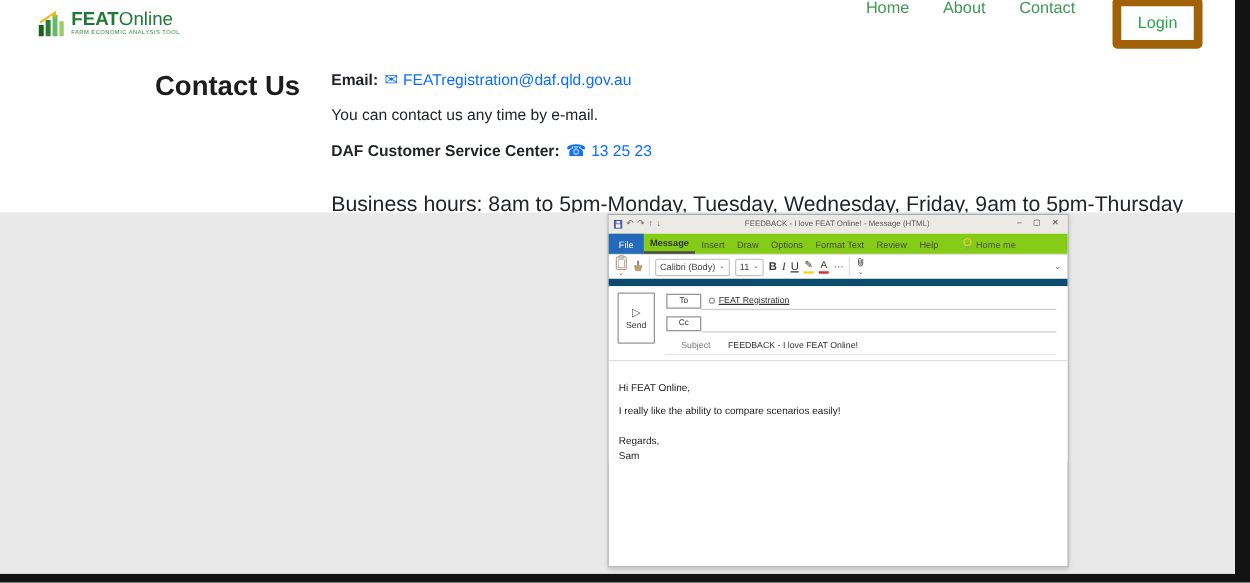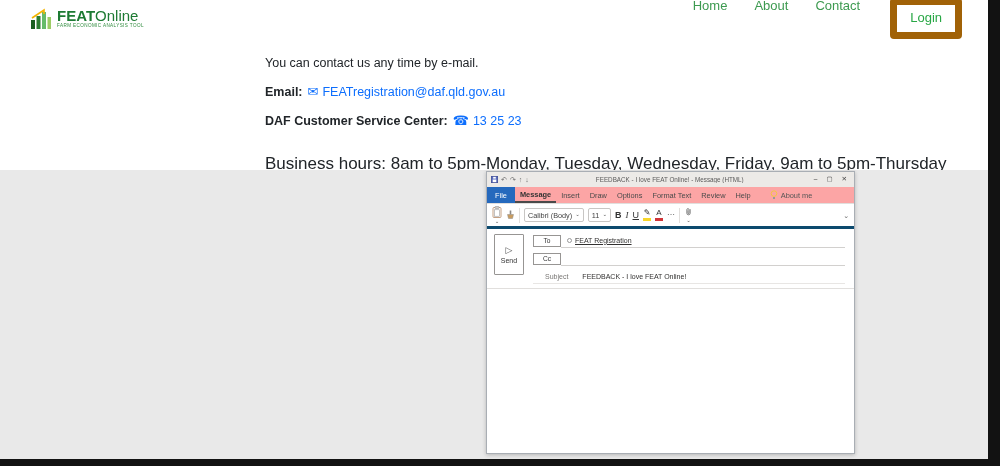--- a/index.html
+++ b/index.html
@@ -33,27 +33,27 @@
   
   .gray { position:absolute; left:0; top:170px; width:100%; height:289px; background:#e9e9e9; }
 
   
   .ol { position:absolute; left:486px; top:1px; width:369px; height:283px; background:#fff; border:1px solid #a9aeb4; box-shadow:0 1px 4px rgba(0,0,0,.22); color:#323130; }
   .ol-titlebar { height:15px; background:#eceae7; display:flex; align-items:center; padding:0 4px; gap:3px; font-size:7px; color:#6a6a6a; }
   .qat-glyph { font-size:7px; line-height:1; color:#6a6a6a; }
   .ol-title { flex:1; text-align:center; font-size:6.3px; color:#5a5a5a; white-space:nowrap; overflow:hidden; }
   .win-btn { font-size:6.5px; padding:0 3px; color:#444; line-height:1; }
 
-  .ol-tabs { height:17px; display:flex; align-items:stretch; border-bottom:1px solid #e1dfdd; background:#fca5a5; }
+  .ol-tabs { height:17px; display:flex; align-items:stretch; border-bottom:1px solid #e1dfdd; background:#84cc16; }
   .ol-tab { font-size:7.4px; color:#4a4a4a; padding:0 5px; display:flex; align-items:center; }
   .ol-tab.file { background:#2569bd; color:#fff; padding:0 8px; }
   .ol-tab.active { font-weight:bold; color:#333; border-bottom:2px solid #4a4a4a; }
   .tellme { margin-left:14px; display:flex; align-items:center; gap:3px; color:#555; font-size:7.4px; }
 
-  .ol-toolbar { height:25px; display:flex; align-items:center; padding:0 5px; gap:4px; border-bottom:3px solid #0c4a6e; }
+  .ol-toolbar { height:25px; display:flex; align-items:center; padding:0 5px; gap:4px; border-bottom:6px solid #0c4a6e; }
   .tb-sep { width:1px; height:15px; background:#e1dfdd; }
   .dd { border:1px solid #c8c6c4; border-radius:2px; height:14px; display:flex; align-items:center; padding:0 3px; gap:3px; font-size:7.3px; color:#444; background:#fff; }
   .chev { font-size:5.5px; color:#666; line-height:1; }
   .tb-glyph { font-size:9px; color:#333; line-height:1; }
   .tb-b { font-weight:bold; }
   .tb-i { font-style:italic; font-family:"Liberation Serif", serif; }
   .tb-u { text-decoration:underline; }
   .stack { display:inline-flex; flex-direction:column; align-items:center; line-height:1; gap:1px; }
   .bar { display:block; width:8px; height:2.5px; }
   .bar.yellow { background:#f7d62a; }
@@ -99,25 +99,26 @@
       </div>
     </div>
     <div class="nav-right">
       <a class="nav-link">Home</a>
       <a class="nav-link">About</a>
       <a class="nav-link">Contact</a>
       <button class="btn btn-login">Login</button>
     </div>
   </nav>
 
+  <h1 class="contact-title">Contact Us</h1>
   <div class="contact-details">
-    <div class="row">You can contact us any time by e-mail.</div>
     <div class="row">
       <span class="lbl">Email:</span><span class="cicon">✉</span><a class="blue-link">FEATregistration@daf.qld.gov.au</a>
     </div>
+    <div class="row">You can contact us any time by e-mail.</div>
     <div class="row">
       <span class="lbl">DAF Customer Service Center:</span><span class="cicon">☎</span><a class="blue-link">13 25 23</a>
     </div>
     <div class="hours">Business hours: 8am to 5pm-Monday, Tuesday, Wednesday, Friday, 9am to 5pm-Thursday</div>
   </div>
 
   <div class="gray">
     <div class="ol">
 
       <div class="ol-titlebar">
@@ -143,21 +144,21 @@
         <span class="ol-tab">Draw</span>
         <span class="ol-tab">Options</span>
         <span class="ol-tab">Format Text</span>
         <span class="ol-tab">Review</span>
         <span class="ol-tab">Help</span>
         <span class="tellme">
           <svg width="8" height="10" viewBox="0 0 8 10">
             <circle cx="4" cy="3.6" r="2.8" fill="none" stroke="#f2c744" stroke-width="1"></circle>
             <rect x="3" y="7" width="2" height="2" fill="#999"></rect>
           </svg>
-          <span>About me</span>
+          <span>Home me</span>
         </span>
       </div>
 
       <div class="ol-toolbar">
         <span class="stack">
           <svg width="10" height="12" viewBox="0 0 10 12">
             <rect x="1" y="1.5" width="8" height="10" rx="1" fill="#fff" stroke="#b58863" stroke-width="0.8"></rect>
             <rect x="3" y="0.5" width="4" height="2" rx="0.5" fill="#d0cece" stroke="#8a8886" stroke-width="0.5"></rect>
             <rect x="2.5" y="3.8" width="5" height="6.4" fill="#fff" stroke="#8a8886" stroke-width="0.5"></rect>
           </svg>
@@ -216,17 +217,23 @@
             <span class="fbtn">Cc</span>
             <span class="fline"></span>
           </div>
           <div class="subject-row">
             <span class="subject-label">Subject</span>
             <span class="subject-value">FEEDBACK - I love FEAT Online!</span>
           </div>
         </div>
       </div>
 
+      <div class="ol-body">
+        <p class="mb1">Hi FEAT Online,</p>
+        <p class="mb2">I really like the ability to compare scenarios easily!</p>
+        <p>Regards,</p>
+        <p>Sam</p>
+      </div>
 
     </div>
   </div>
 
 </div>
 
 </body></html>

